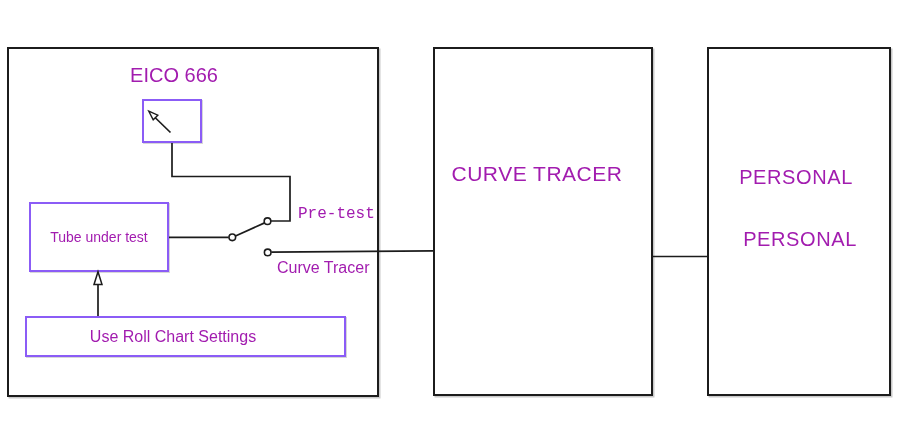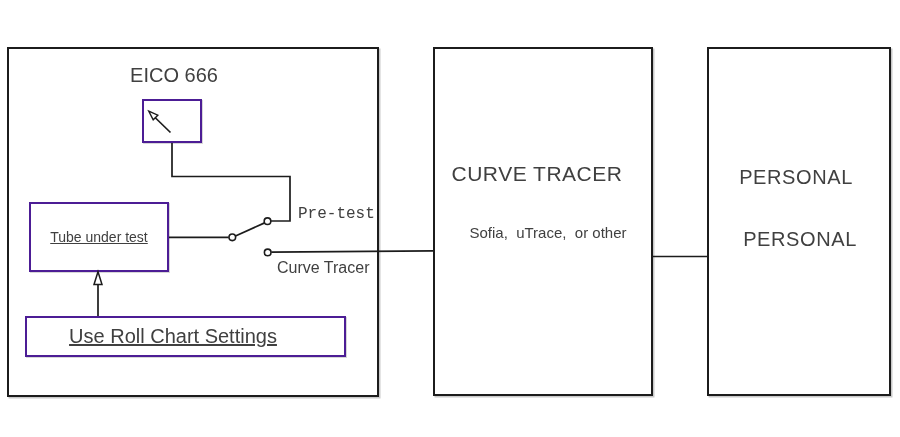--- a/index.html
+++ b/index.html
@@ -2,39 +2,38 @@
 <html><head>
 <meta charset="utf-8">
 <style>
   html, body { margin: 0; padding: 0; background: #ffffff; }
   .canvas {
     position: relative;
     width: 900px;
     height: 437px;
     background: #ffffff;
     font-family: "Liberation Sans", sans-serif;
-    color: #404040;
+    color: #a21caf;
     overflow: hidden;
   }
   .box {
     position: absolute;
     border: 2px solid #1c1c1c;
     background: #ffffff;
     box-sizing: border-box;
     box-shadow: 1.5px 1.5px 0 rgba(120,120,120,0.40);
     z-index: 1;
   }
   .inner-box {
     position: absolute;
-    border: 2px solid #4c1d95;
+    border: 2px solid #8b5cf6;
     background: #ffffff;
     box-sizing: border-box;
     box-shadow: 1px 1px 0 rgba(140,140,140,0.35);
     z-index: 2;
-    text-decoration: underline;
   }
   .label {
     position: absolute;
     white-space: nowrap;
     line-height: 1.1;
     z-index: 3;
   }
   .centered { transform: translateX(-50%); }
 
   #eico-box    { left: 7px;   top: 47px; width: 372px; height: 350px; }
@@ -42,21 +41,21 @@
   #pc-box      { left: 707px; top: 47px; width: 184px; height: 349px; }
 
   #eico-title     { left: 174px; top: 64px;  font-size: 20px; }
   #meter-box      { left: 142px; top: 99px;  width: 60px; height: 44px; border-width: 2px; }
   #tube-box       { left: 29px;  top: 202px; width: 140px; height: 70px;
                     display: flex; align-items: center; justify-content: center; }
   #tube-box .box-label { font-size: 14px; white-space: nowrap; }
   #rollchart-box  { left: 25px;  top: 316px; width: 321px; height: 41px;
                     display: flex; align-items: center; justify-content: center;
                     padding-right: 38px; }
-  #rollchart-box .box-label { font-size: 20px; white-space: nowrap; margin-left: 13px; }
+  #rollchart-box .box-label { font-size: 16px; white-space: nowrap; margin-left: 13px; }
 
   #pretest-label       { left: 298px; top: 206px; font-size: 16px; font-family: Liberation Mono, monospace; }
   #curvetracer-label   { left: 277px; top: 259px; font-size: 16px; }
 
   #tracer-title    { left: 537px; top: 162px; font-size: 21px; letter-spacing: 0.5px; }
   #tracer-subtitle { left: 548px; top: 225px; font-size: 15px; white-space: pre; }
 
   #pc-line1 { left: 796px; top: 166px; font-size: 20px; letter-spacing: 0.6px; }
   #pc-line2 { left: 800px; top: 228px; font-size: 20px; letter-spacing: 0.6px; }
 
@@ -84,21 +83,20 @@
 
   <div class="inner-box" id="rollchart-box">
     <span class="box-label">Use Roll Chart Settings</span>
   </div>
 
   <div class="label" id="pretest-label">Pre-test</div>
   <div class="label" id="curvetracer-label">Curve Tracer</div>
 
   <div class="box" id="tracer-box"></div>
   <div class="label centered" id="tracer-title">CURVE TRACER</div>
-  <div class="label centered" id="tracer-subtitle">Sofia,  uTrace,  or other</div>
 
   <div class="box" id="pc-box"></div>
   <div class="label centered" id="pc-line1">PERSONAL</div>
   <div class="label centered" id="pc-line2">PERSONAL</div>
 
   <svg id="wires" viewBox="0 0 900 437" xmlns="http://www.w3.org/2000/svg">
     <g stroke="#1c1c1c" stroke-width="1.7" fill="none">
 
       <g>
         <line x1="170.5" y1="132.5" x2="155" y2="117.5"></line>

